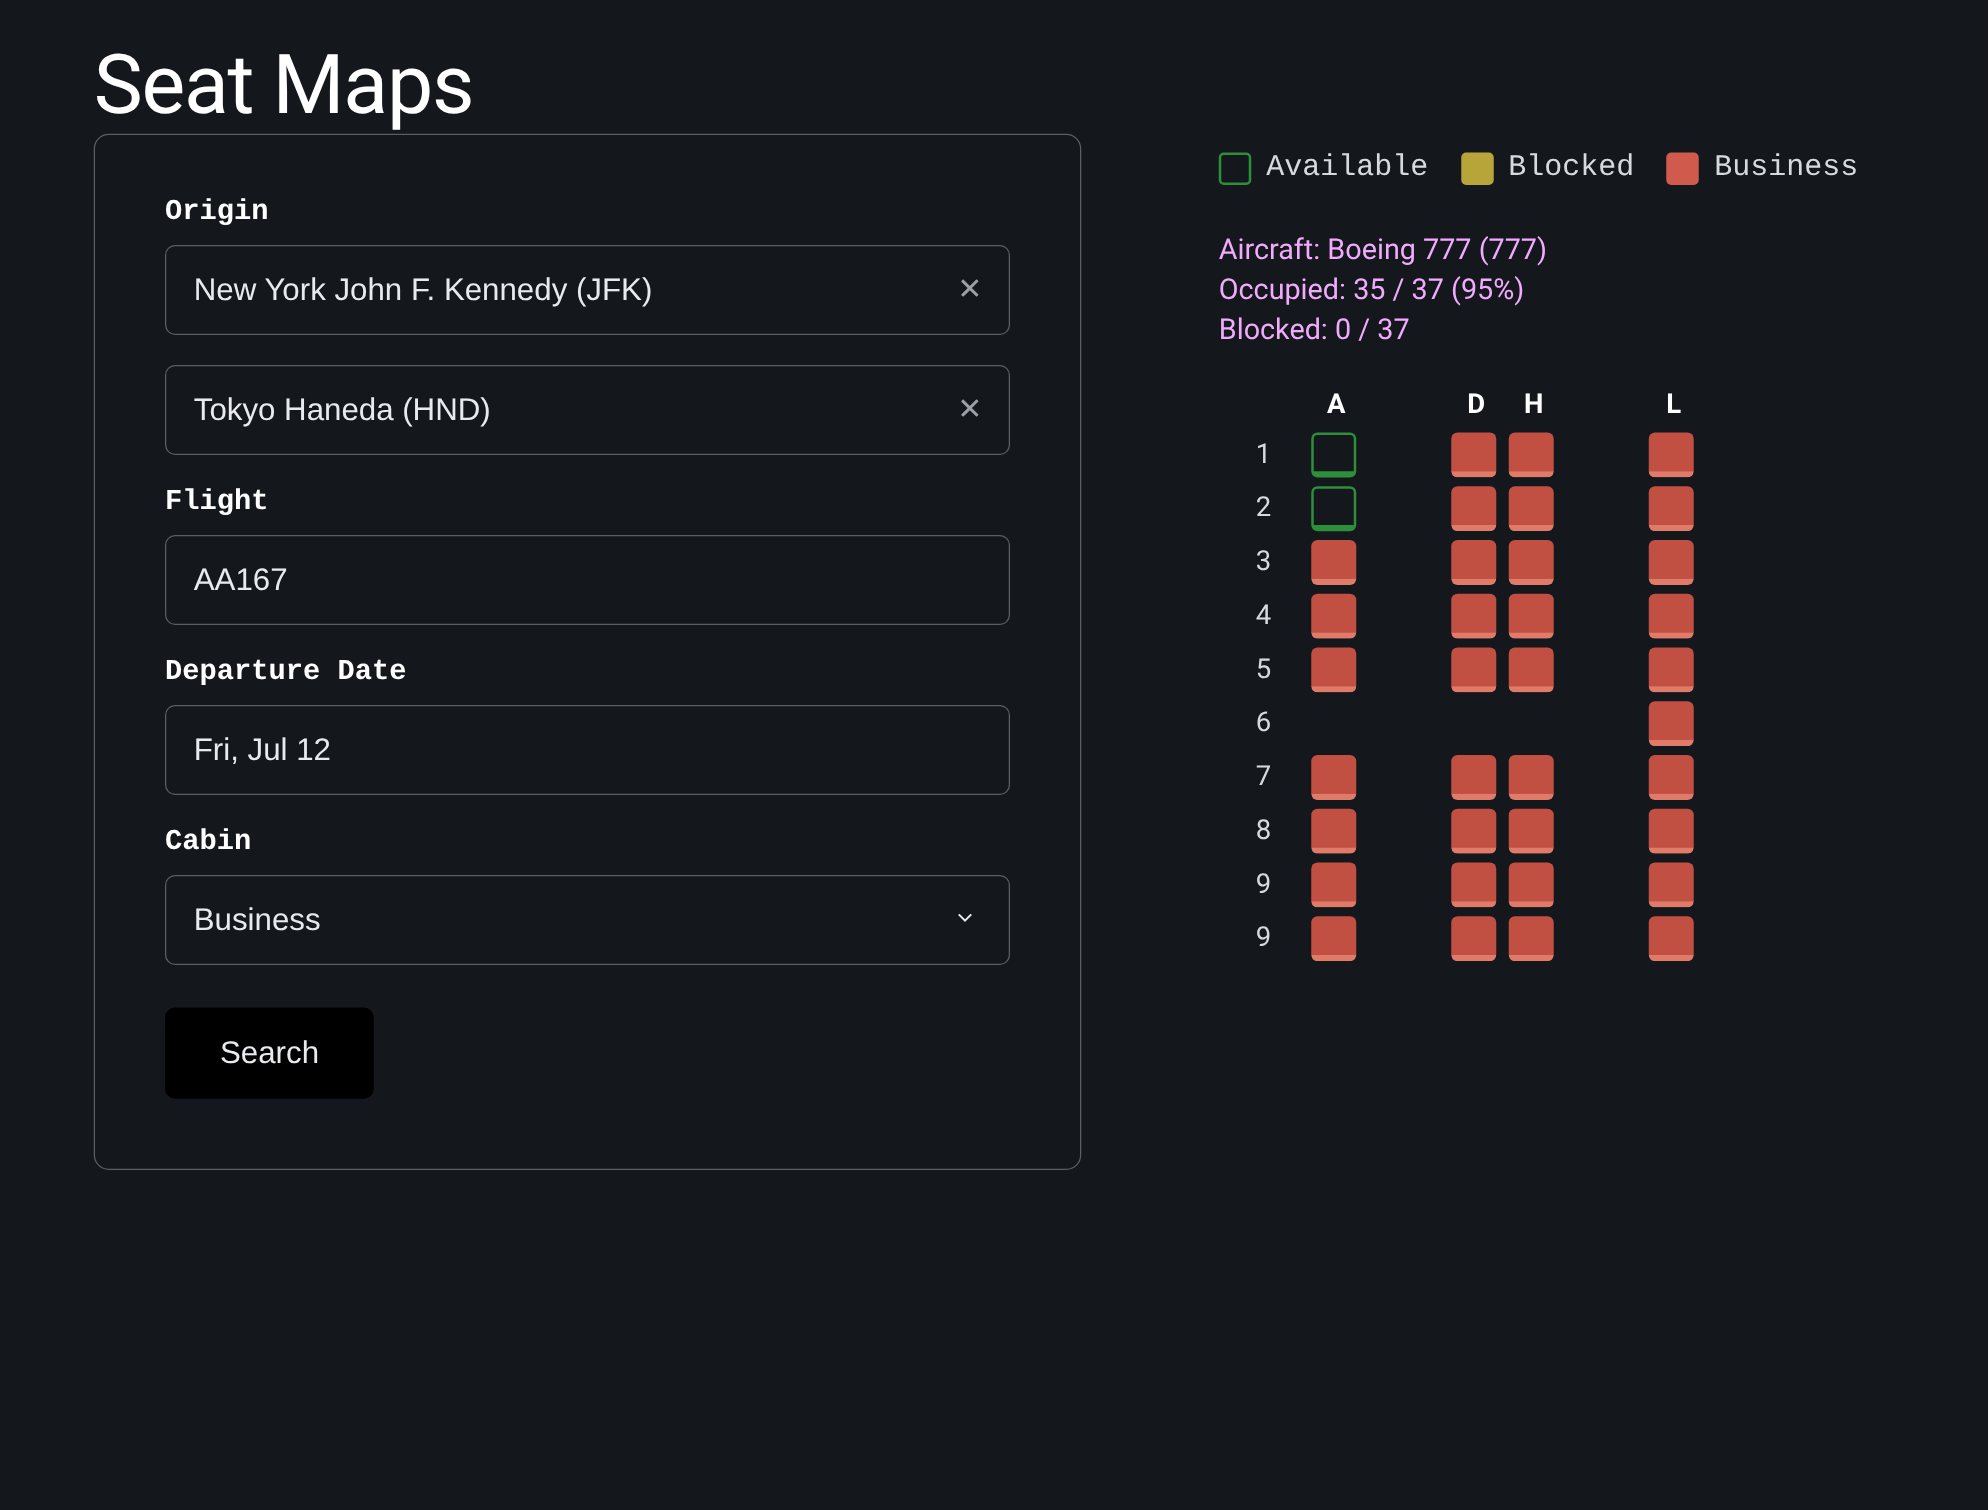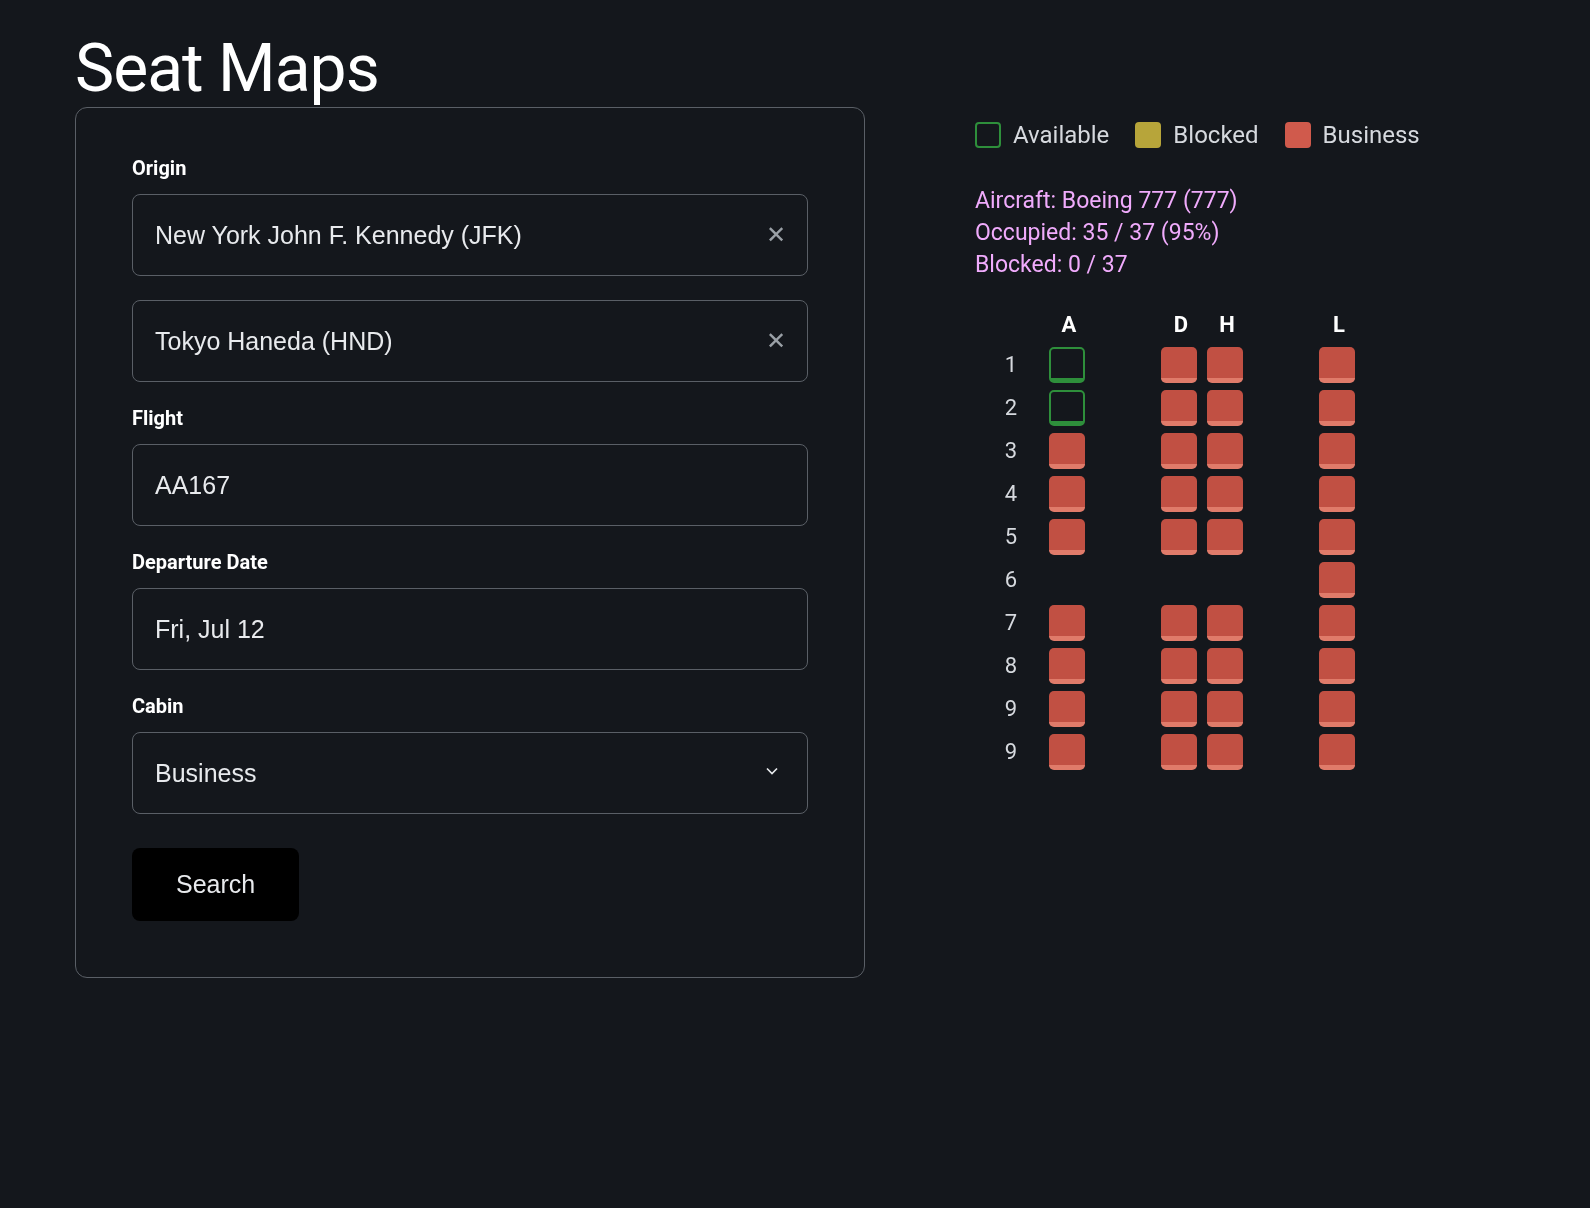--- a/index.html
+++ b/index.html
@@ -25,35 +25,36 @@
     gap: 110px;
   }
   .form-panel {
     border: 1px solid #5a5f66;
     border-radius: 12px;
     padding: 48px 56px 56px 56px;
     width: 790px;
   }
   .field { margin-bottom: 24px; }
   .field-label {
-    font-size: 20px;
+    font-size: 23px;
     font-weight: 700;
     color: #ffffff;
     margin-bottom: 14px;
     display: block;
+    font-family: Liberation Mono, monospace;
   }
   .input {
     width: 100%;
     background: transparent;
     border: 1px solid #5a5f66;
     border-radius: 8px;
     color: #e8eaed;
     font-size: 25px;
     padding: 12px 22px;
-    height: 82px;
+    height: 72px;
     position: relative;
   }
   .input-wrap { position: relative; }
   .clear-btn {
     position: absolute;
     right: 22px;
     top: 50%;
     transform: translateY(-50%);
     color: #9aa0a6;
     font-size: 24px;
@@ -80,21 +81,21 @@
     cursor: pointer;
     margin-top: 10px;
   }
   .right-col { padding-top: 14px; }
   .legend {
     display: flex;
     gap: 26px;
     align-items: center;
     margin-bottom: 36px;
   }
-  .legend-item { display: flex; align-items: center; gap: 12px; font-size: 24px; color: #d6d9de; }
+  .legend-item { display: flex; align-items: center; gap: 12px; font-size: 24px; color: #d6d9de; font-family: Liberation Mono, monospace; }
   .swatch {
     width: 26px; height: 26px; border-radius: 4px;
     display: inline-block;
   }
   .swatch.available { background: transparent; border: 2px solid #2e8f3b; }
   .swatch.blocked { background: #b7a53a; }
   .swatch.occupied { background: #d05a4c; }
   .info-block { margin-bottom: 30px; }
   .info-line { font-size: 23px; color: #f0abfc; line-height: 1.4; }
   .seatmap {

